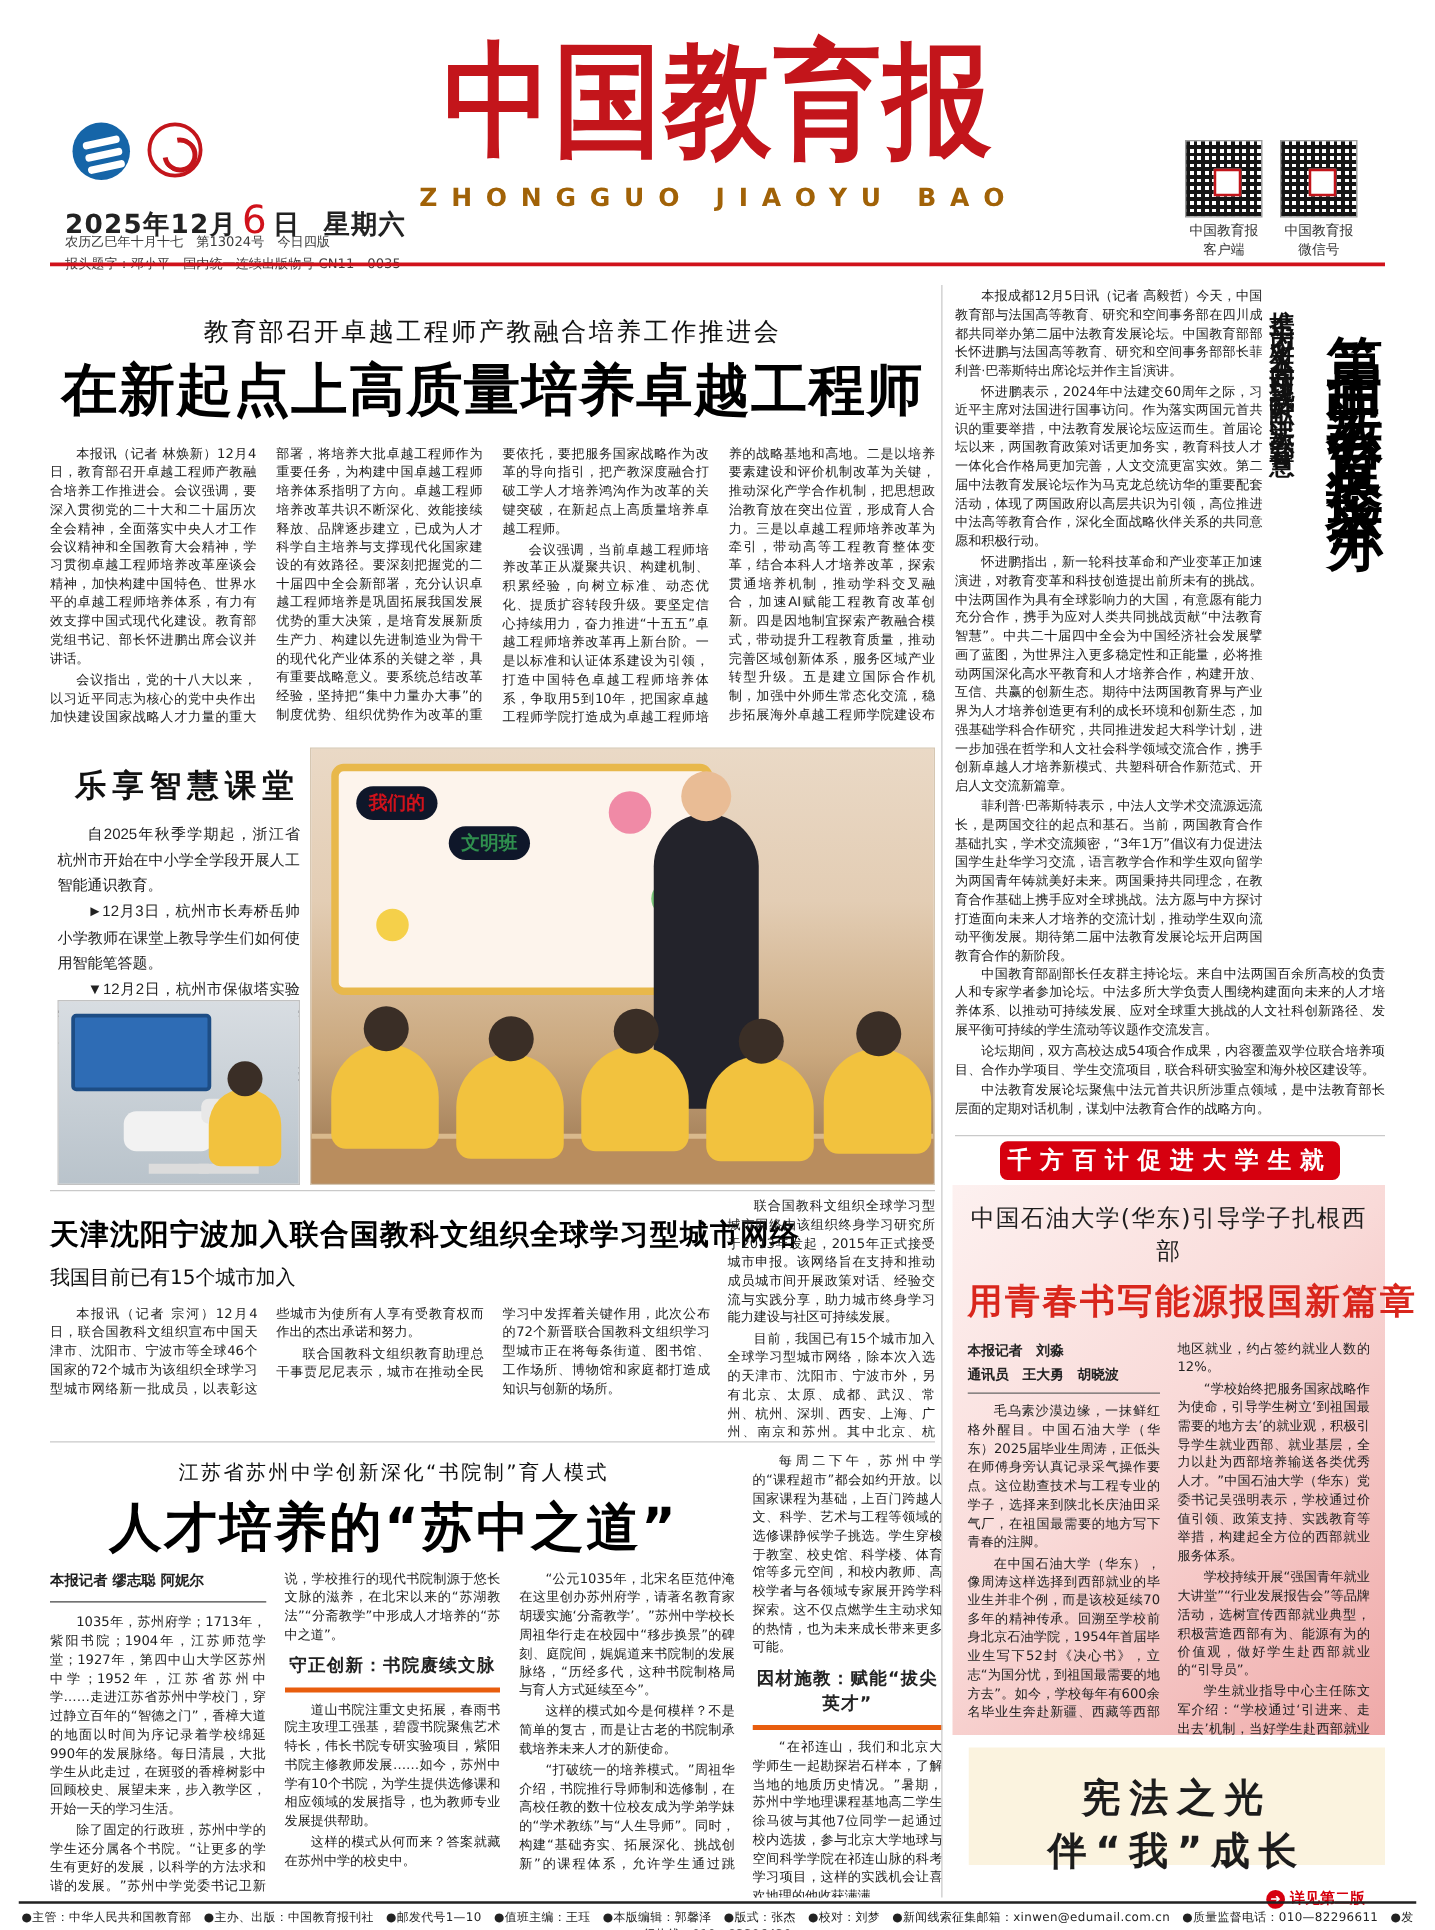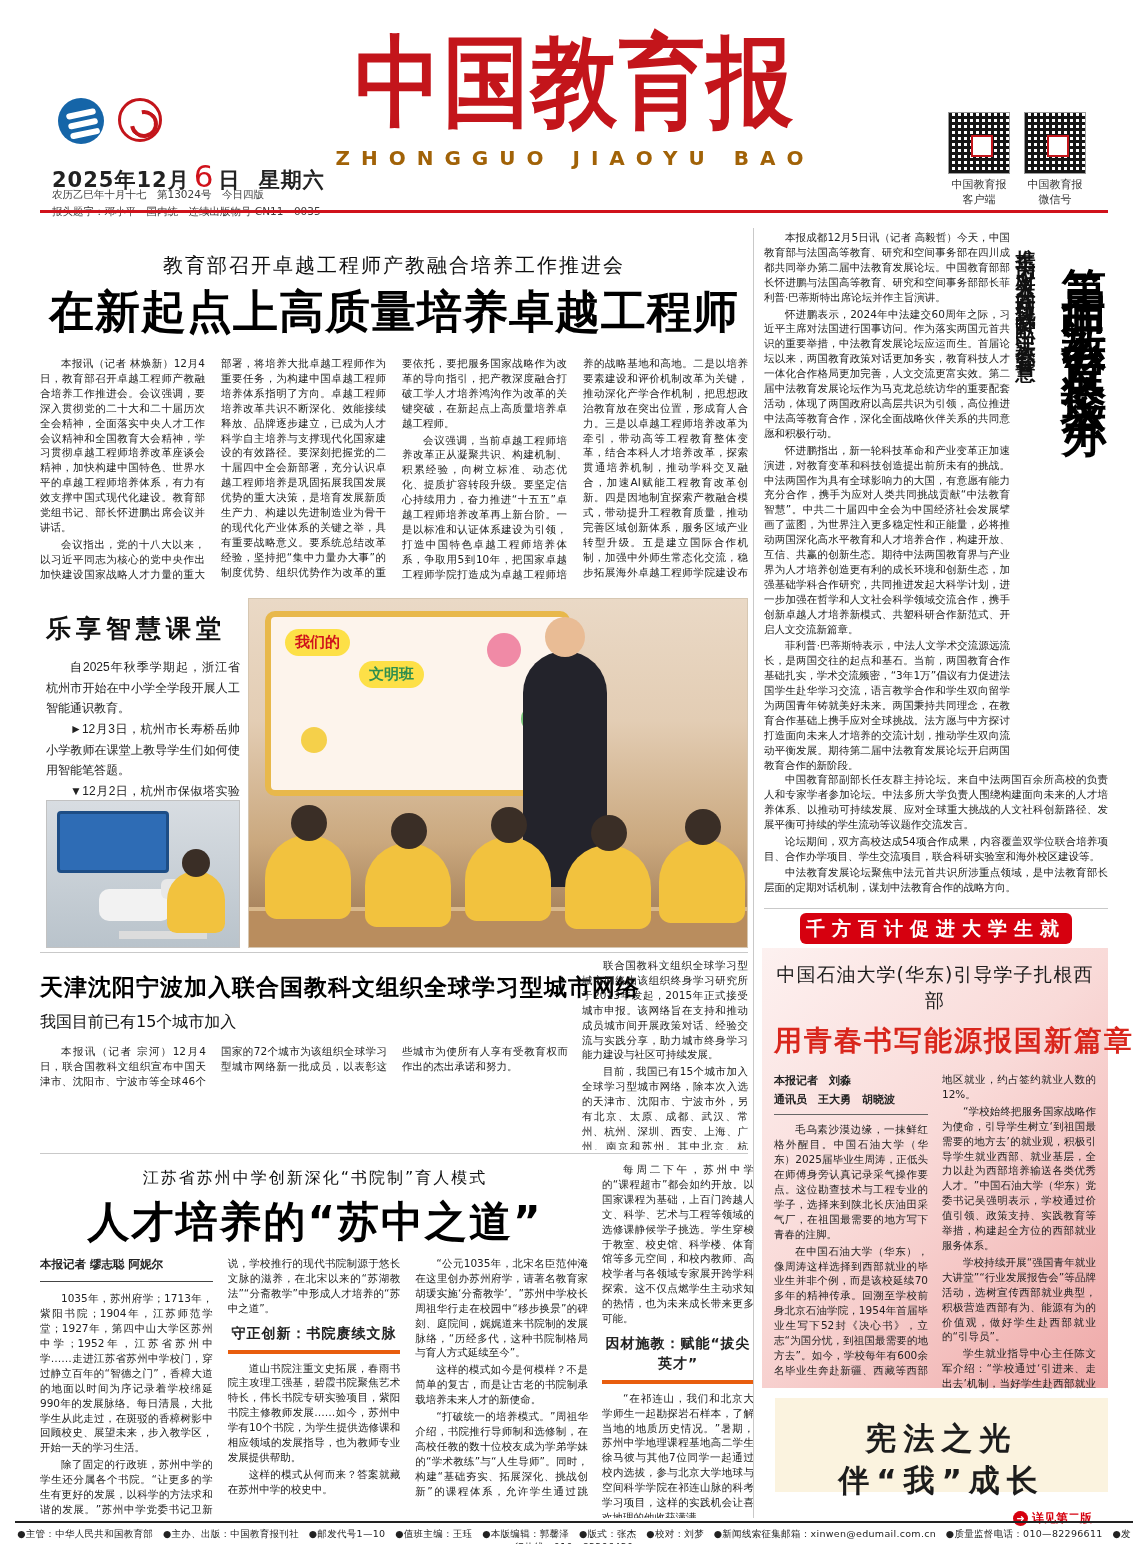--- a/index.html
+++ b/index.html
@@ -35,27 +35,27 @@
   .flow .byline { font-weight:700; font-size:11.5px; text-indent:0; border-bottom:1px solid #444; padding-bottom:9px; margin-bottom:9px; break-inside:avoid; }
   .cols-2 { column-count:2; column-gap:14px; }
   .cols-3 { column-count:3; column-gap:15px; }
   .cols-4 { column-count:4; column-gap:16px; }
 
   
   .lead-kicker { font-size:20px; text-align:center; color:#111; letter-spacing:2px; }
   .lead-headline { font-size:45px; font-weight:900; text-align:center; color:#000; letter-spacing:1px; white-space:nowrap; }
 
   
-  .ps-title { font-size:25px; font-weight:700; letter-spacing:5px; text-align:left; color:#111; }
+  .ps-title { font-size:25px; font-weight:700; letter-spacing:5px; text-align:right; color:#111; }
   .ps-body { font-family:Liberation Sans, sans-serif; font-size:12px; line-height:1.72; text-align:justify; color:#222; }
   .ps-body p { margin:0; text-indent:2em; }
   .ps-credit { font-family:"DejaVu Serif","Liberation Serif",serif; font-size:12px; font-weight:700; text-align:right; color:#222; }
   .photo-big { background:linear-gradient(180deg,#ead9c6 0%,#e3cdb4 35%,#caa87e 70%,#96714c 100%); overflow:hidden; border:1px solid #d6c7b2; }
   .board { position:absolute; left:16px; top:12px; width:305px; height:185px; background:#fdf4ec; border:6px solid #e8b84b; border-radius:10px; }
-  .cloud { position:absolute; background:#fde047; border-radius:18px; padding:4px 10px; font-size:15px; font-weight:700; }
+  .cloud { position:absolute; background:#0f172a; border-radius:18px; padding:4px 10px; font-size:15px; font-weight:700; }
   .cloud.c1 { left:14px; top:12px; color:#d0121b; }
   .cloud.c2 { left:88px; top:44px; color:#2f8f4e; }
   .blob { position:absolute; border-radius:50%; }
   .teacher { position:absolute; right:140px; top:52px; width:84px; height:236px; background:#23232b; border-radius:42px 42px 10px 10px; }
   .teacher::before { content:""; position:absolute; left:22px; top:-34px; width:40px; height:40px; border-radius:50%; background:#e9bc95; }
   .desk { position:absolute; left:0; bottom:0; width:100%; height:40px; background:#b98d5e; border-top:4px solid #d9b98c; }
   .student { position:absolute; bottom:28px; width:86px; height:84px; background:#f2c23e; border-radius:44px 44px 12px 12px; }
   .student::before { content:""; position:absolute; left:26px; top:-30px; width:36px; height:36px; border-radius:50%; background:#3a2e26; }
   .photo-small { background:linear-gradient(180deg,#d8dde2 0%,#b9c3cb 100%); overflow:hidden; border:1px solid #c2c2c2; }
   .screen { position:absolute; left:10px; top:10px; width:112px; height:62px; background:#2e6cb5; border-radius:4px; border:3px solid #1d4d85; }
@@ -176,20 +176,21 @@
     <div class="robodog"></div>
     <div class="kid"></div>
   </div>
 
   <div class="abs gray-rule" style="left:40px; top:952px; width:708px; height:1px;"></div>
   <div class="abs cities-headline" style="left:40px; top:972px; width:528px;">天津沈阳宁波加入联合国教科文组织全球学习型城市网络</div>
   <div class="abs cities-sub" style="left:40px; top:1002px; width:528px;">我国目前已有15个城市加入</div>
   <div class="abs" style="left:40px; top:1044px; width:528px; height:106px;">
     <div class="flow cols-3">
         <p>本报讯（记者 宗河）12月4日，联合国教科文组织宣布中国天津市、沈阳市、宁波市等全球46个国家的72个城市为该组织全球学习型城市网络新一批成员，以表彰这些城市为使所有人享有受教育权而作出的杰出承诺和努力。</p>
+        <p>联合国教科文组织教育助理总干事贾尼尼表示，城市在推动全民学习中发挥着关键作用，此次公布的72个新晋联合国教科文组织学习型城市正在将每条街道、图书馆、工作场所、博物馆和家庭都打造成知识与创新的场所。</p>
       </div>
   </div>
   <div class="abs" style="left:582px; top:958px; width:166px; height:192px;">
     <div class="flow">
         <p>联合国教科文组织全球学习型城市网络由该组织终身学习研究所于2013年发起，2015年正式接受城市申报。该网络旨在支持和推动成员城市间开展政策对话、经验交流与实践分享，助力城市终身学习能力建设与社区可持续发展。</p>
         <p>目前，我国已有15个城市加入全球学习型城市网络，除本次入选的天津市、沈阳市、宁波市外，另有北京、太原、成都、武汉、常州、杭州、深圳、西安、上海、广州、南京和苏州。其中北京、杭州、成都、上海、武汉曾获联合国教科文组织全球学习型城市奖。</p>
       </div>
   </div>
   <div class="abs gray-rule" style="left:40px; top:1153px; width:708px; height:1px;"></div>
 

